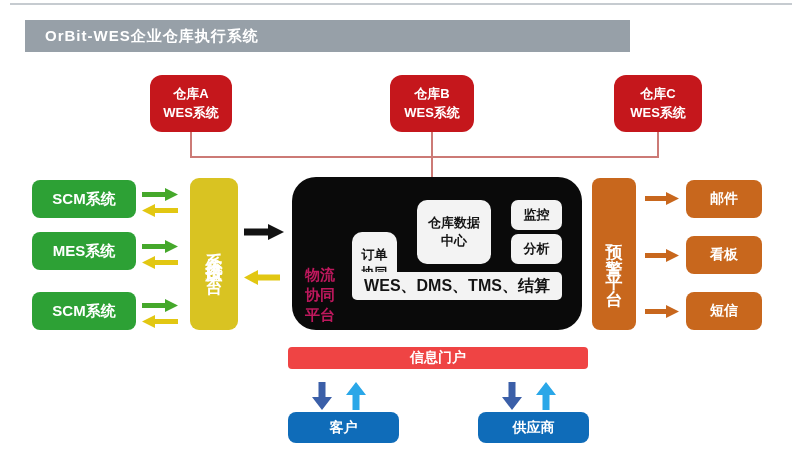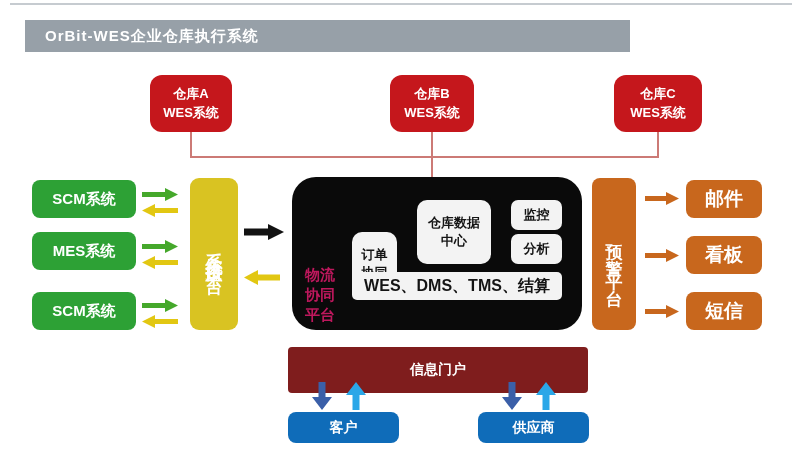--- a/index.html
+++ b/index.html
@@ -56,27 +56,27 @@
             line-height: 1.4; font-weight: bold; }
   .mod-order  { left: 352px; top: 200px; width: 45px; height: 64px; margin-top: 32px; }
   .mod-dc     { left: 417px; top: 200px; width: 74px; height: 64px; }
   .mod-mon    { left: 511px; top: 200px; width: 51px; height: 30px; border-radius: 7px; }
   .mod-ana    { left: 511px; top: 234px; width: 51px; height: 30px; border-radius: 7px; }
   .mod-suite  { left: 352px; top: 272px; width: 210px; height: 28px; border-radius: 5px; font-size: 16px; }
 
   
   .orangebox { left: 592px; top: 178px; width: 44px; height: 152px; background: #c8671d;
                border-radius: 8px; }
-  .channel { background: #c8671d; border-radius: 8px; font-size: 19px; }
+  .channel { background: #c8671d; border-radius: 8px; font-size: 14px; }
   .ch-mail { left: 686px; top: 180px; width: 76px; height: 38px; }
   .ch-board{ left: 686px; top: 236px; width: 76px; height: 38px; }
   .ch-sms  { left: 686px; top: 292px; width: 76px; height: 38px; }
 
   
-  .portal { left: 288px; top: 347px; width: 300px; height: 46px; background: #7f1d1d;
+  .portal { left: 288px; top: 347px; width: 300px; height: 22px; background: #ef4444;
             border-radius: 4px; font-size: 14px; text-align: center; }
   .partner { background: #0f6cb9; border-radius: 8px; font-size: 14px; }
   .customer { left: 288px; top: 412px; width: 111px; height: 31px; }
   .supplier { left: 478px; top: 412px; width: 111px; height: 31px; }
 </style>
 </head>
 <body>
 
 <div class="canvas">
 

